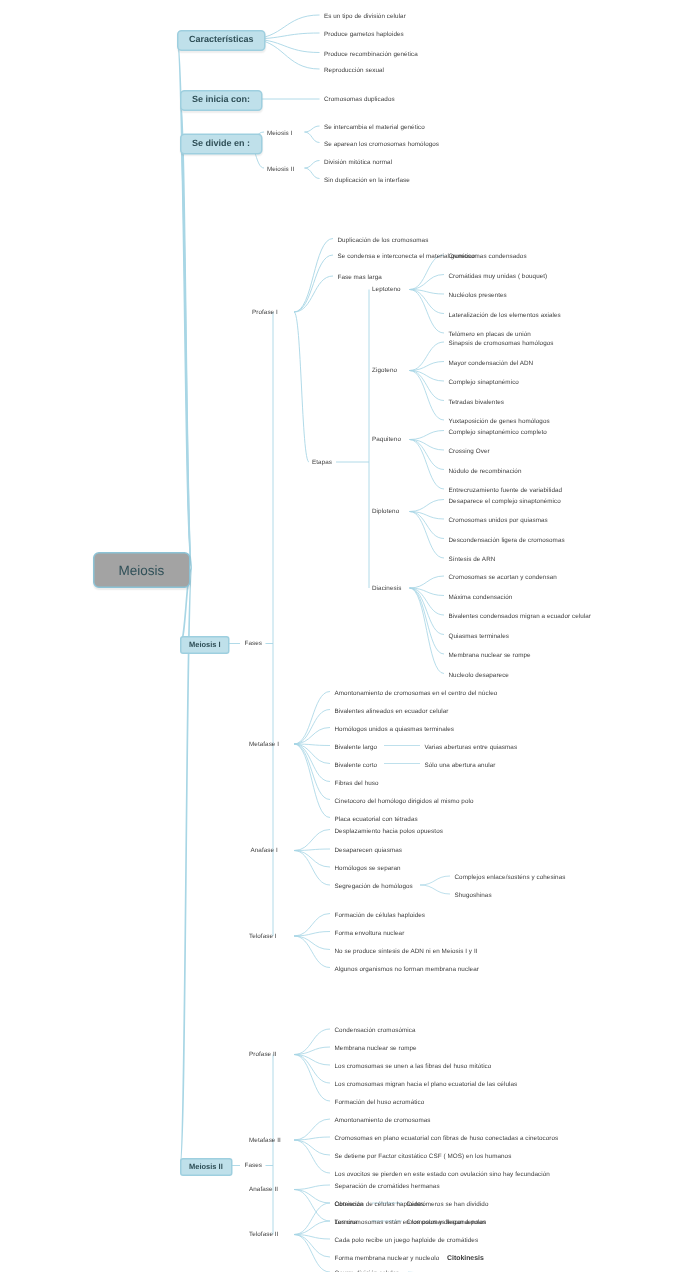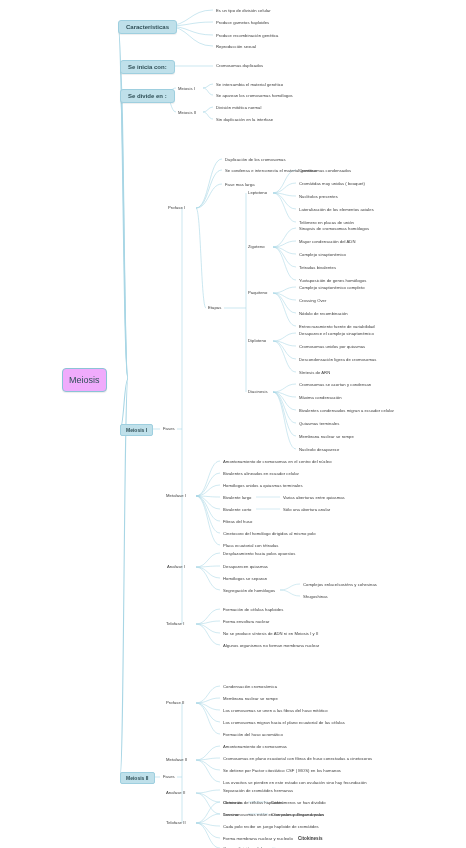--- a/index.html
+++ b/index.html
@@ -9,22 +9,22 @@
     width:466px;height:848px;position:relative;overflow:hidden;
     color:#333333;
   }
   #canvas{position:absolute;left:0;top:0;width:466px;height:848px;}
   svg.links{position:absolute;left:0;top:0;width:466px;height:848px;pointer-events:none;}
 
   .node{position:absolute;white-space:nowrap;}
 
   
   .root{
-    background:#f0abfc;border:1px solid #8cc3d6;border-radius:4px;
-    color:#2f4f57;font-size:9px;padding:6px 6px;
+    background:#a3a3a3;border:1px solid #8cc3d6;border-radius:4px;
+    color:#2f4f57;font-size:9px;padding:6px 16px;
     box-shadow:0 1px 1px rgba(0,0,0,.08);
   }
   
   .lvl1{
     background:#bfe0ea;border:1px solid #9ecfdf;border-radius:3px;
     color:#2f4f57;font-size:6px;font-weight:bold;padding:3px 7px;
     box-shadow:0 1px 1px rgba(0,0,0,.07);
   }
   .lvl1b{
     background:#bfe0ea;border:1px solid #9ecfdf;border-radius:2px;

